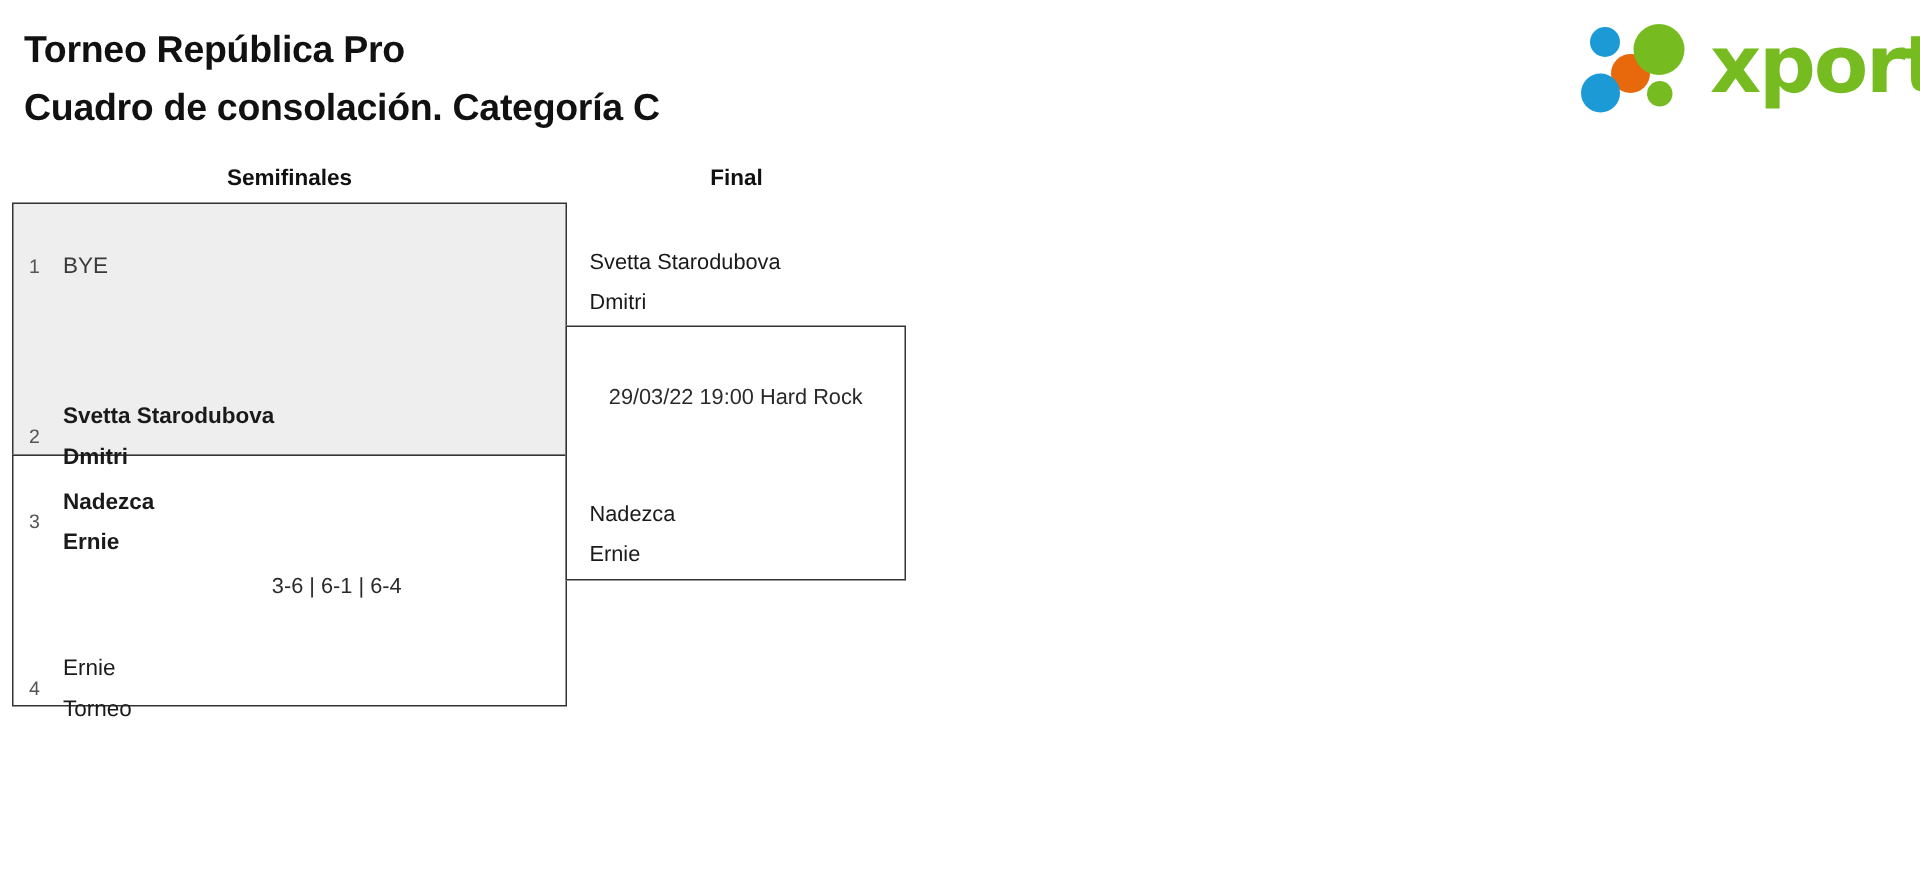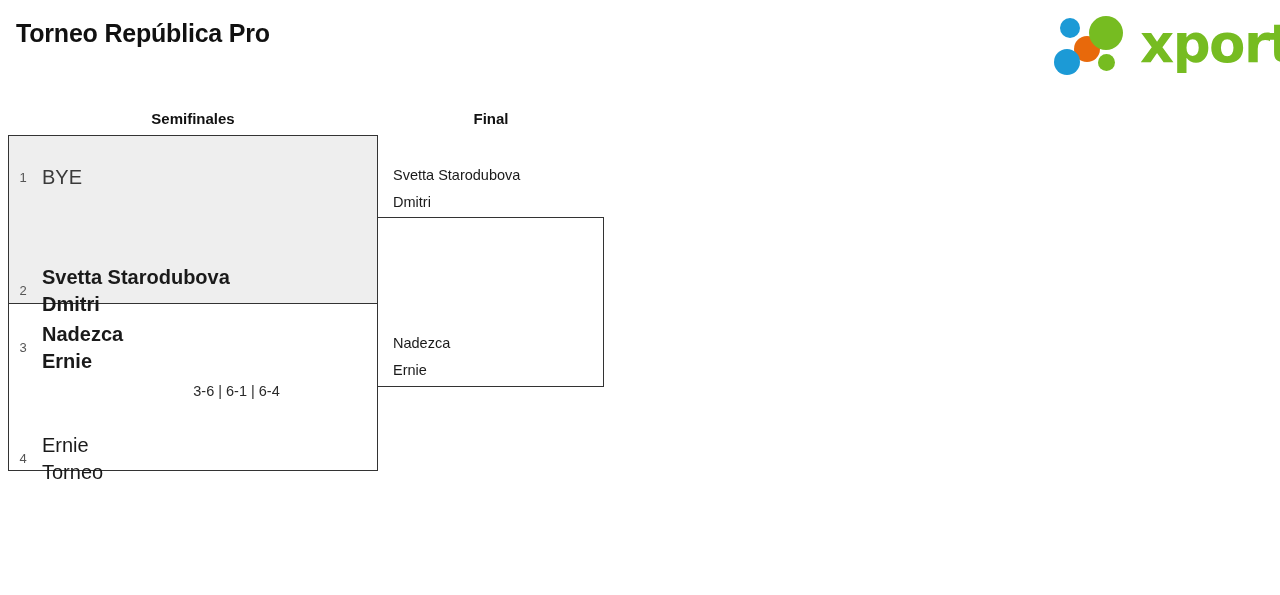--- a/index.html
+++ b/index.html
@@ -93,21 +93,21 @@
     line-height: 16px;
     color: #555555;
     text-align: center;
   }
   .names {
     display: flex;
     flex-direction: column;
     justify-content: center;
   }
   .names .nm {
-    font-size: 20px;
+    font-size: 15px;
     line-height: 19px;
     color: #1a1a1a;
   }
   .competitor.winner .names .nm { font-weight: 700; }
   .competitor.bye .names .nm { color: #3a3a3a; }
 
   
   #competitor-sf1-top    { left: 0px; top: 148px; }
   #competitor-sf1-bottom { left: 0px; top: 248px; }
   
@@ -132,30 +132,31 @@
 
   
   .match-meta {
     position: absolute;
     font-size: 14.5px;
     line-height: 19px;
     color: #2a2a2a;
     text-align: center;
     white-space: nowrap;
   }
-  #score-sf-2     { left: 12px;   top: 370px; width: 433px; }
+  #score-sf-2     { left: 0px;   top: 370px; width: 433px; }
   #schedule-final { left: 375px; top: 244px; width: 215px; }
 </style>
 </head>
 <body>
 
 <div id="page">
 
   <div id="header-title">
     <div class="line">Torneo República Pro</div>
+    <div class="line">Cuadro de consolación. Categoría C</div>
   </div>
 
   <div id="brand-logo">
     <span class="dot" style="left:6px;  top:6px;  width:20px; height:20px; background:#1c9ad6;"></span>
     <span class="dot" style="left:20px; top:24px; width:26px; height:26px; background:#e8690b;"></span>
     <span class="dot" style="left:0px;  top:37px; width:26px; height:26px; background:#1c9ad6;"></span>
     <span class="dot" style="left:35px; top:4px;  width:34px; height:34px; background:#76bc21;"></span>
     <span class="dot" style="left:44px; top:42px; width:17px; height:17px; background:#76bc21;"></span>
     <span class="wordmark">xporty</span>
   </div>
@@ -198,19 +199,20 @@
       <span class="nm">Ernie</span>
       <span class="nm">Torneo</span>
     </span>
   </div>
 
   <div class="final-competitor" id="competitor-final-top">
     <span class="nm">Svetta Starodubova</span>
     <span class="nm">Dmitri</span>
   </div>
 
+  <div class="match-meta" id="schedule-final">29/03/22 19:00 Hard Rock</div>
 
   <div class="final-competitor" id="competitor-final-bottom">
     <span class="nm">Nadezca</span>
     <span class="nm">Ernie</span>
   </div>
 
 </div>
 
 </body></html>

